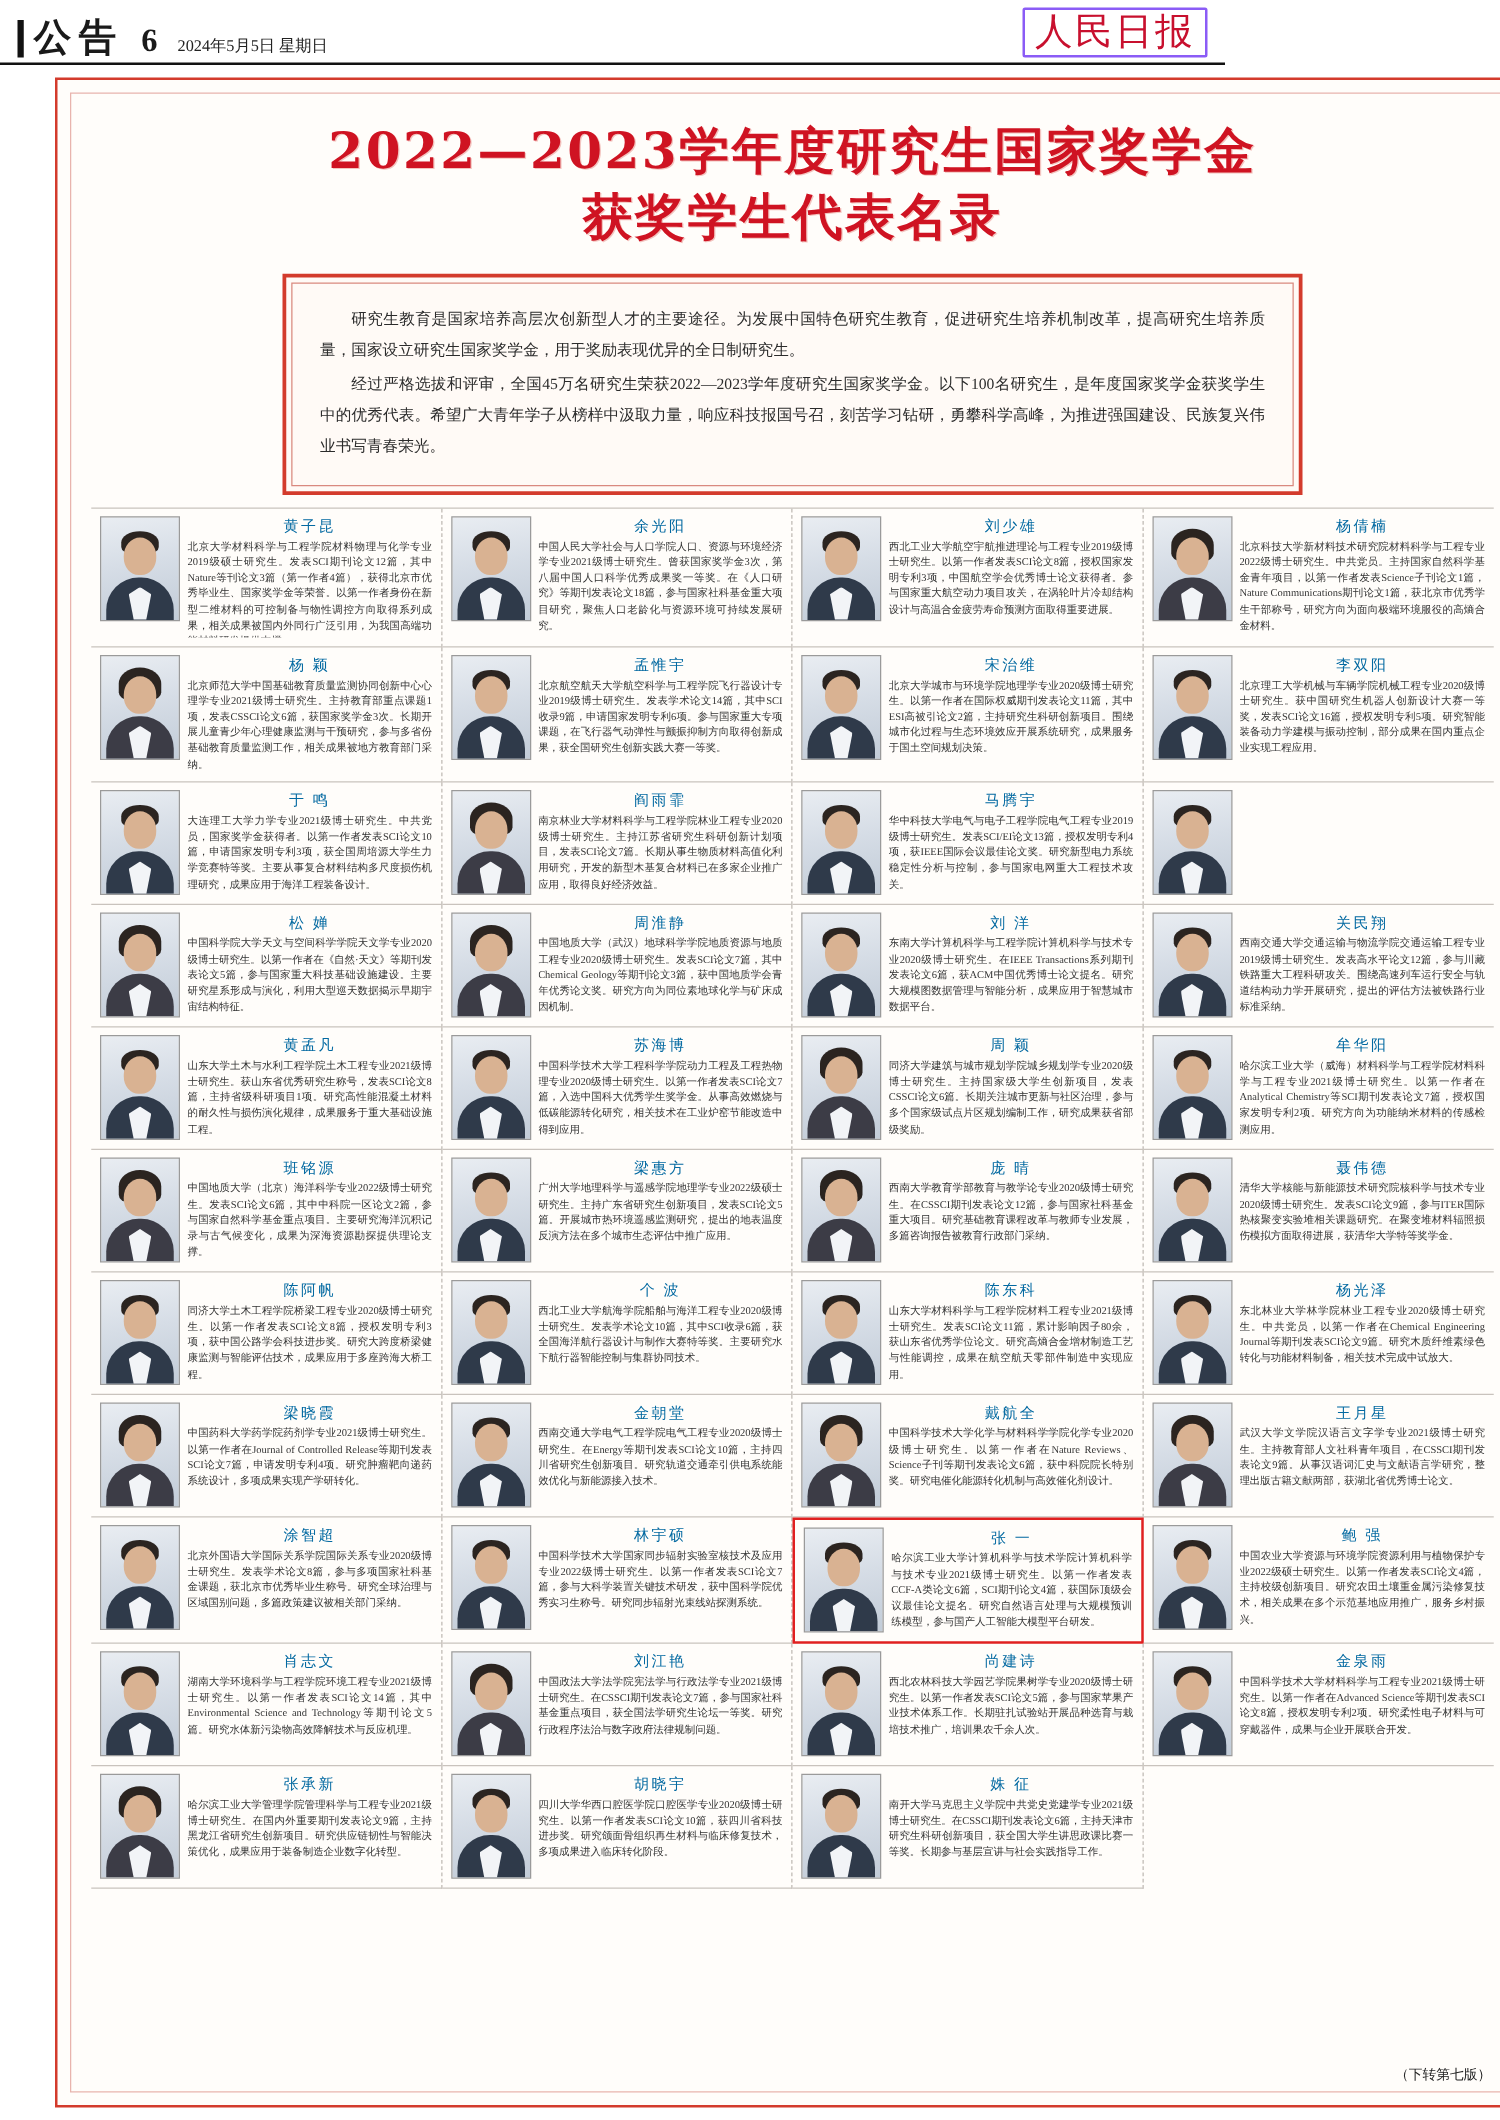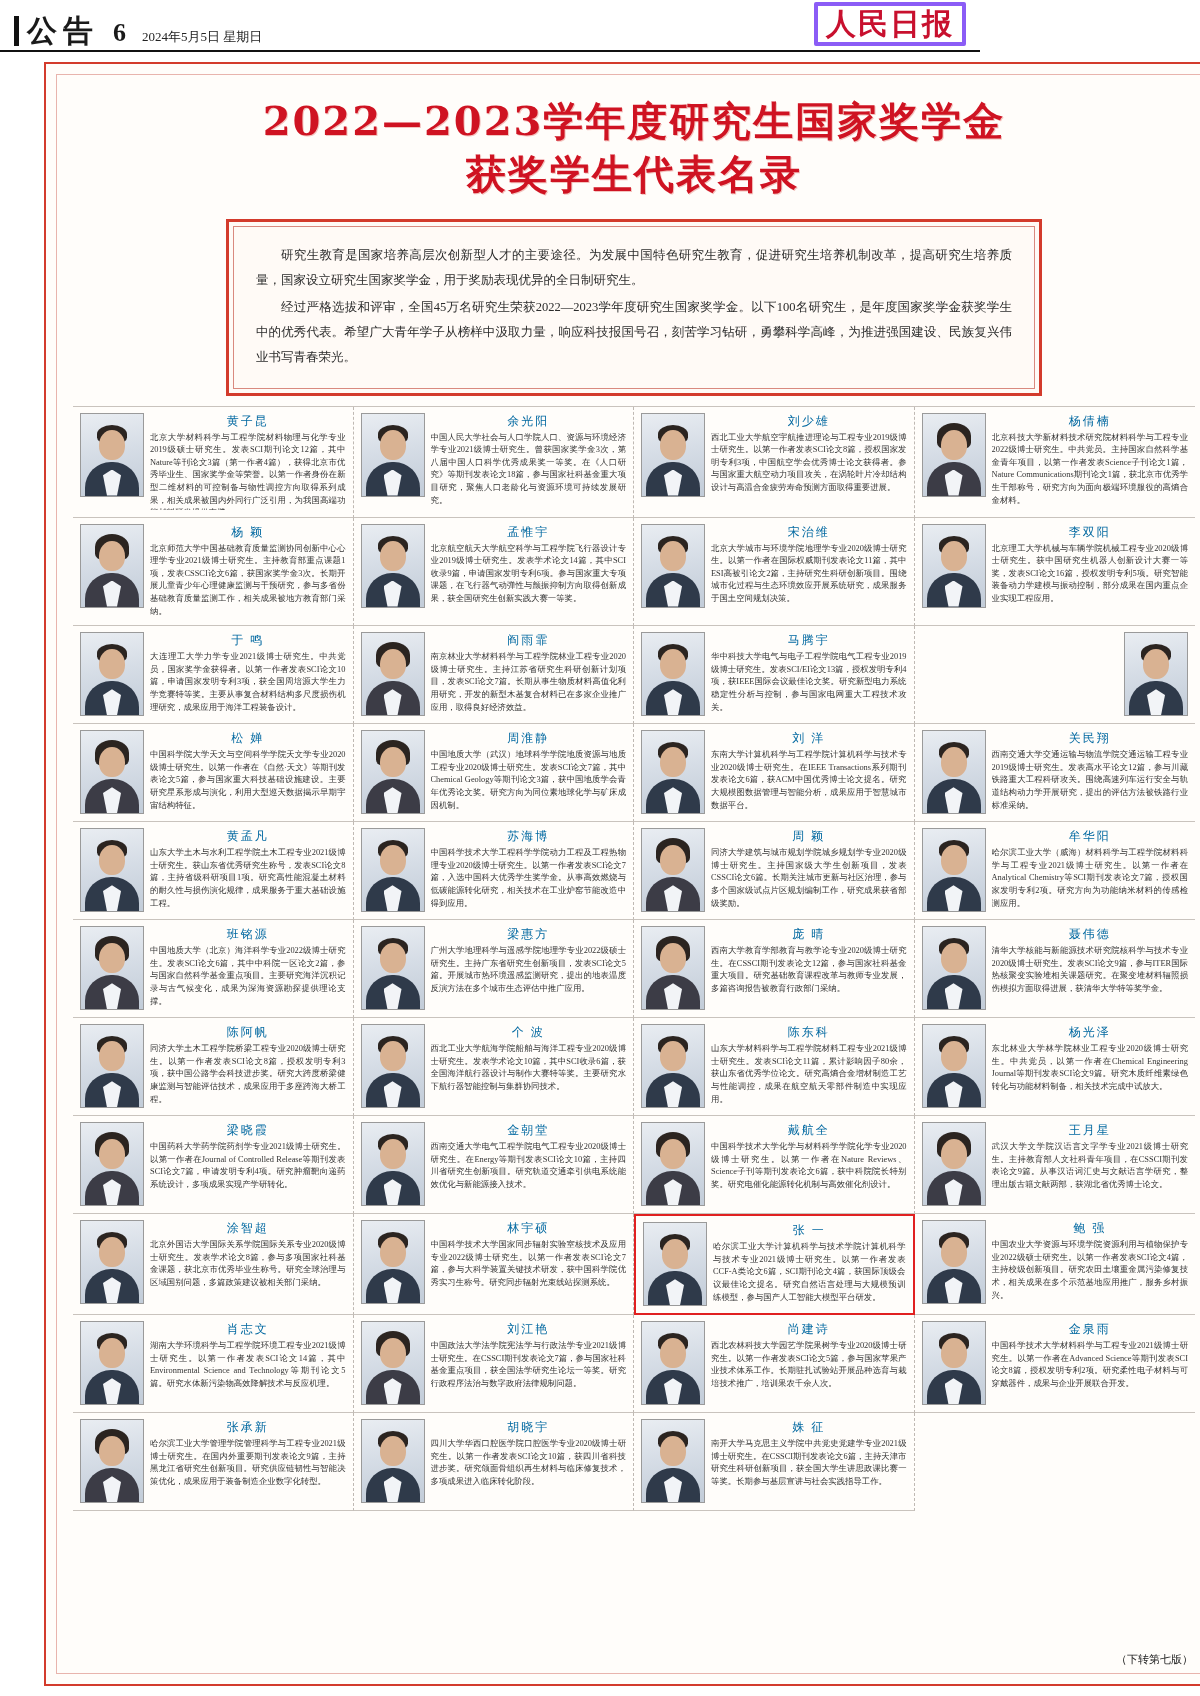--- a/index.html
+++ b/index.html
@@ -18,23 +18,23 @@
     display:flex;align-items:flex-end;padding:0 14px 4px 14px;box-sizing:border-box;
   }
   .mh-title{
     font-family:"DejaVu Serif", serif;
     font-size:30px;font-weight:bold;letter-spacing:6px;line-height:1;
     border-left:5px solid #111;padding-left:8px;
   }
   .mh-page{font-size:26px;font-weight:bold;margin-left:14px;line-height:1;}
   .mh-date{font-size:13px;margin-left:16px;line-height:1.4;color:#222;}
   .mh-brand{
-    margin-left:auto;color:#c8102e;font-weight:bold;font-size:30px;
+    margin-left:auto;color:#c8102e;font-weight:normal;font-size:30px;
     letter-spacing:2px;line-height:1;
-    border:4px solid #8b5cf6;padding:3px 8px;border-radius:2px;margin-top:22px;
+    border:2px solid #8b5cf6;padding:3px 8px;border-radius:2px;margin-top:22px;
   }
 
   
   .frame{
     position:absolute;left:10px;top:62px;width:1180px;height:1624px;
     border:2px solid #d33b2c;box-sizing:border-box;
     background:#fffdfa;
     padding:10px;
     margin-left:34px;
   }
@@ -75,21 +75,21 @@
   }
   .cell{
     position:relative;
     box-sizing:border-box;
     padding:6px 7px 7px 7px;
     border-bottom:1px solid #c9c3bd;
     border-right:1px dashed #bfb9b3;
     display:flex;gap:6px;
     min-height:96px;
   }
-  .cell:nth-child(4n){border-right:none;justify-content:flex-end;}
+  .cell:nth-child(4n){border-right:none;}
   .cell.highlight{
     border:2px solid #e02020;
   }
   .photo{
     width:62px;flex:0 0 62px;height:82px;border:1px solid #9a9a9a;
     background:linear-gradient(170deg,#e9edf2 0%,#d6dde6 45%,#c2ccd8 100%);
     position:relative;overflow:hidden;
   }
   .photo .head{
     position:absolute;left:50%;top:16px;width:26px;height:30px;border-radius:50% 50% 46% 46%;

